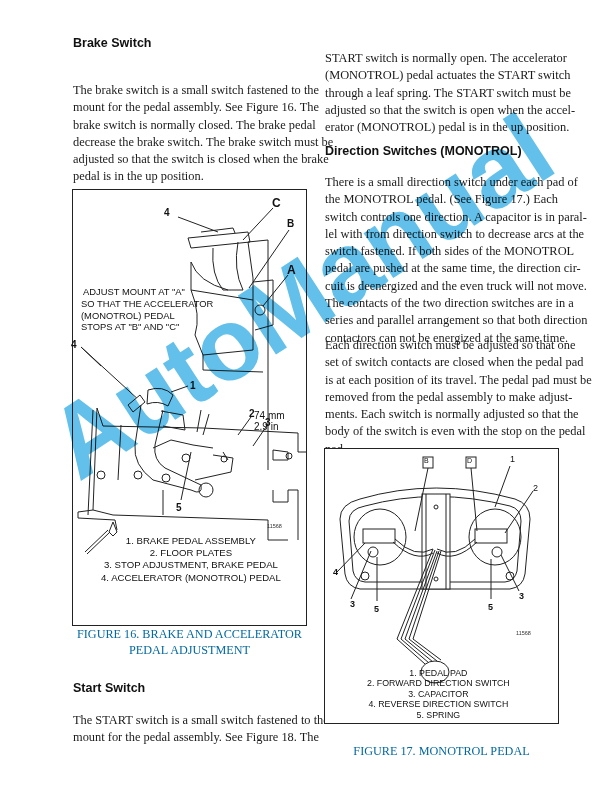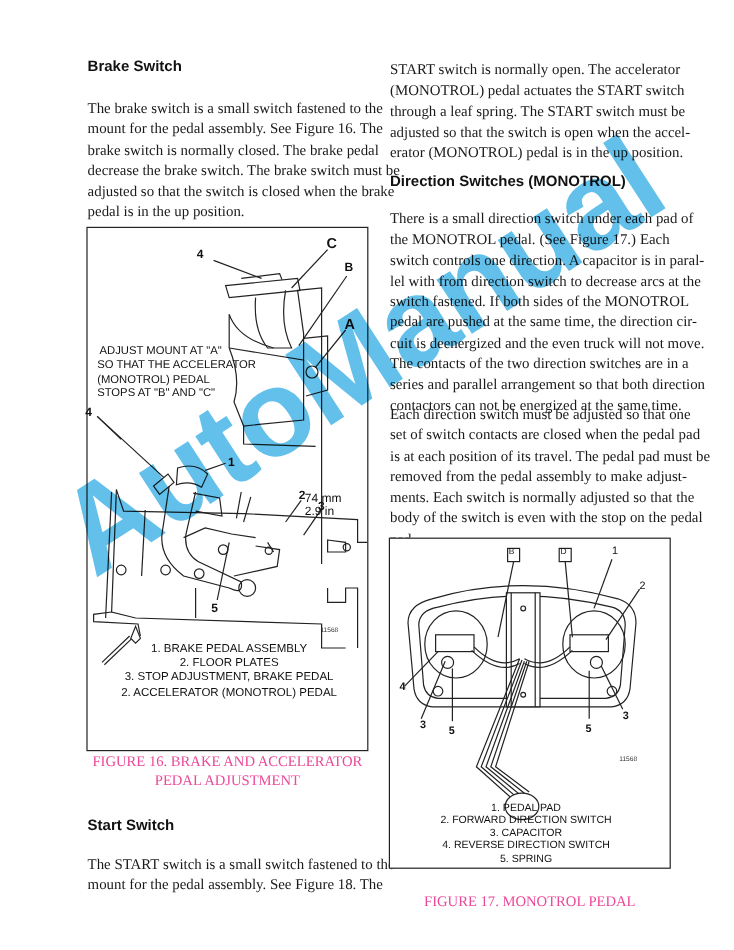--- a/index.html
+++ b/index.html
@@ -11,21 +11,21 @@
     }
     .para {
       position: absolute; font-family: "Liberation Serif", serif; font-size: 12.4px;
       line-height: 17.3px; color: #1a1a1a; text-align: justify; margin: 0;
     }
     .para span.ln { display: block; text-align: justify; text-align-last: justify; white-space: nowrap; }
     .para span.ln.last { text-align-last: left; }
     .figbox { position: absolute; border: 1.2px solid #222; background: #fff; }
     .caption {
       position: absolute; font-family: "Liberation Serif", serif; font-size: 12.2px;
-      color: #ec4899; text-align: center; line-height: 16px; margin: 0;
+      color: #0369a1; text-align: center; line-height: 16px; margin: 0;
     }
     .legend {
       position: absolute; font-family: "Liberation Sans", sans-serif; font-size: 9.6px;
       color: #111; line-height: 12.2px; margin: 0; padding: 0; list-style: none; text-align: center;
     }
     .legend li { white-space: nowrap; }
     .note {
       position: absolute; font-family: "Liberation Sans", sans-serif; font-size: 9.4px;
       color: #111; line-height: 11.8px; white-space: nowrap;
     }
@@ -43,21 +43,21 @@
       font-family: "Liberation Sans", sans-serif; font-weight: bold; font-size: 102px;
       color: #3fb2e6; opacity: 0.82; transform: rotate(-33deg); transform-origin: left center;
       white-space: nowrap; letter-spacing: -1px; mix-blend-mode: multiply; pointer-events: none;
     }
   </style>
 </head>
 <body>
 
 <div class="page">
 
-  <h2 class="heading" style="left:73px; top:48px;">Brake Switch</h2>
+  <h2 class="heading" style="left:73px; top:36px;">Brake Switch</h2>
 
   <div class="para" style="left:73px; top:82px; width:234px;">
     <span class="ln">The brake switch is a small switch fastened to the</span>
     <span class="ln">mount for the pedal assembly. See Figure 16. The</span>
     <span class="ln">brake switch is normally closed. The brake pedal</span>
     <span class="ln">decrease the brake switch. The brake switch must be</span>
     <span class="ln">adjusted so that the switch is closed when the brake</span>
     <span class="ln last">pedal is in the up position.</span>
   </div>
 
@@ -144,21 +144,21 @@
       <div>74 mm</div>
       <div>2.9 in</div>
     </div>
 
     <span class="figid" style="left:194px; top:333px;">11568</span>
 
     <ul class="legend" style="left:28px; top:345px;">
       <li>1. BRAKE PEDAL ASSEMBLY</li>
       <li>2. FLOOR PLATES</li>
       <li>3. STOP ADJUSTMENT, BRAKE PEDAL</li>
-      <li>2. ACCELERATOR (MONOTROL) PEDAL</li>
+      <li>4. ACCELERATOR (MONOTROL) PEDAL</li>
     </ul>
   </div>
 
   <div class="caption" style="left:72px; top:626px; width:235px;">
     <div>FIGURE 16. BRAKE AND ACCELERATOR</div>
     <div>PEDAL ADJUSTMENT</div>
   </div>
 
   <h2 class="heading" style="left:73px; top:681px;">Start Switch</h2>
 

